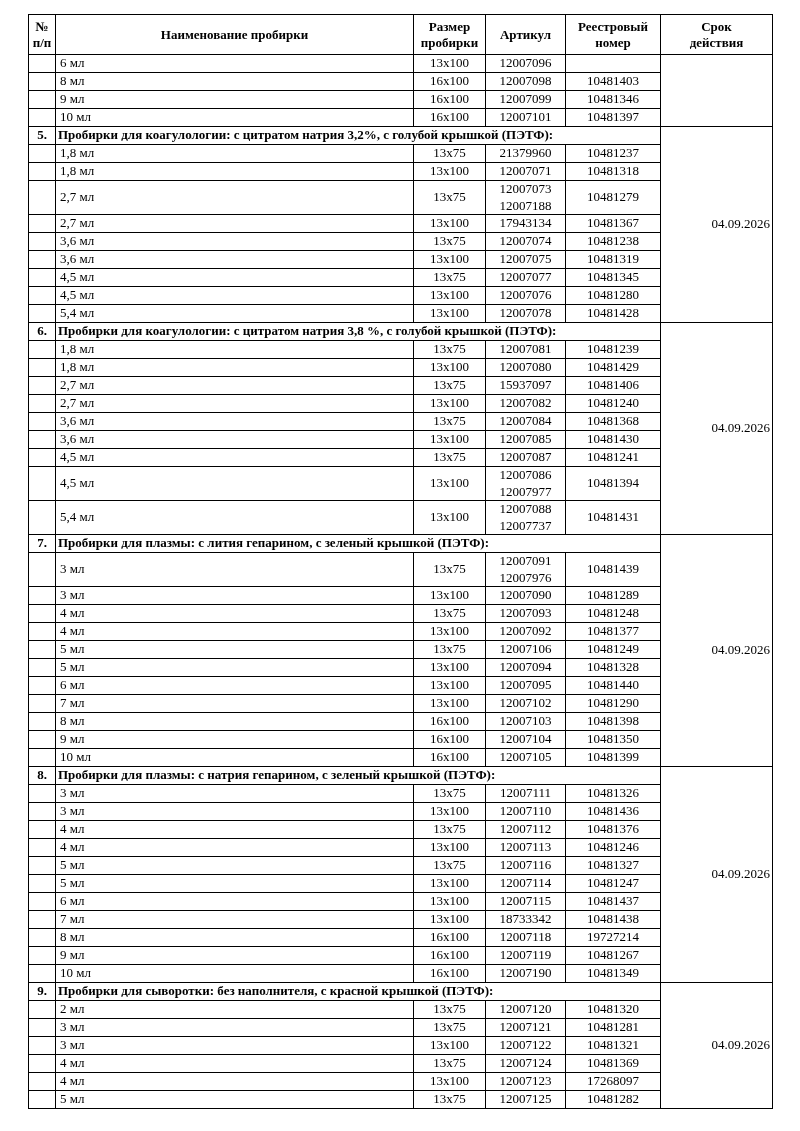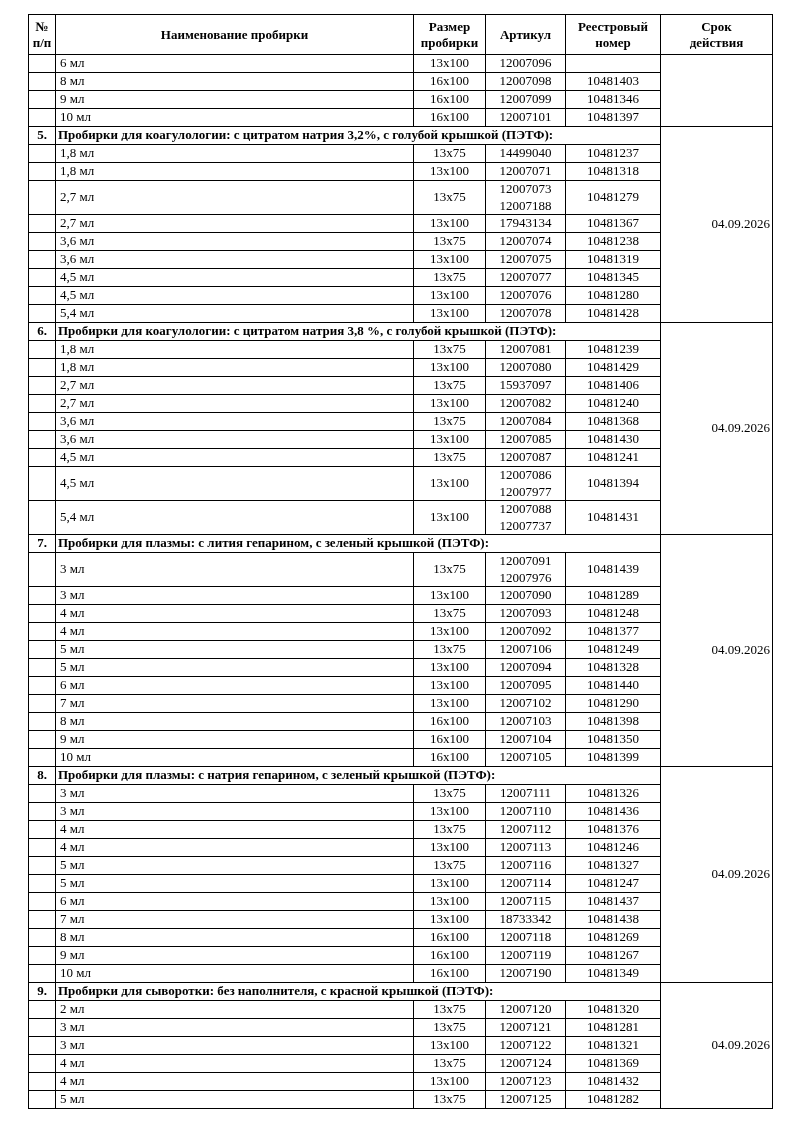--- a/index.html
+++ b/index.html
@@ -102,21 +102,21 @@
         </tr>
         <tr>
           <td class="sec-num">5.</td>
           <td class="sec-title" colspan="4">Пробирки для коагулологии: с цитратом натрия 3,2%, с голубой крышкой (ПЭТФ):</td>
           <td class="validity" rowspan="10">04.09.2026</td>
         </tr>
         <tr>
           <td></td>
           <td class="name">1,8 мл</td>
           <td class="c">13x75</td>
-          <td class="c">14499040</td>
+          <td class="c">21379960</td>
           <td class="c">10481237</td>
         </tr>
         <tr>
           <td></td>
           <td class="name">1,8 мл</td>
           <td class="c">13x100</td>
           <td class="c">12007071</td>
           <td class="c">10481318</td>
         </tr>
         <tr>
@@ -381,21 +381,21 @@
           <td class="name">7 мл</td>
           <td class="c">13x100</td>
           <td class="c">18733342</td>
           <td class="c">10481438</td>
         </tr>
         <tr>
           <td></td>
           <td class="name">8 мл</td>
           <td class="c">16x100</td>
           <td class="c">12007118</td>
-          <td class="c">10481269</td>
+          <td class="c">19727214</td>
         </tr>
         <tr>
           <td></td>
           <td class="name">9 мл</td>
           <td class="c">16x100</td>
           <td class="c">12007119</td>
           <td class="c">10481267</td>
         </tr>
         <tr>
           <td></td>
@@ -435,21 +435,21 @@
           <td class="name">4 мл</td>
           <td class="c">13x75</td>
           <td class="c">12007124</td>
           <td class="c">10481369</td>
         </tr>
         <tr>
           <td></td>
           <td class="name">4 мл</td>
           <td class="c">13x100</td>
           <td class="c">12007123</td>
-          <td class="c">10481432</td>
+          <td class="c">17268097</td>
         </tr>
         <tr>
           <td></td>
           <td class="name">5 мл</td>
           <td class="c">13x75</td>
           <td class="c">12007125</td>
           <td class="c">10481282</td>
         </tr>
       </tbody>
   </table>

